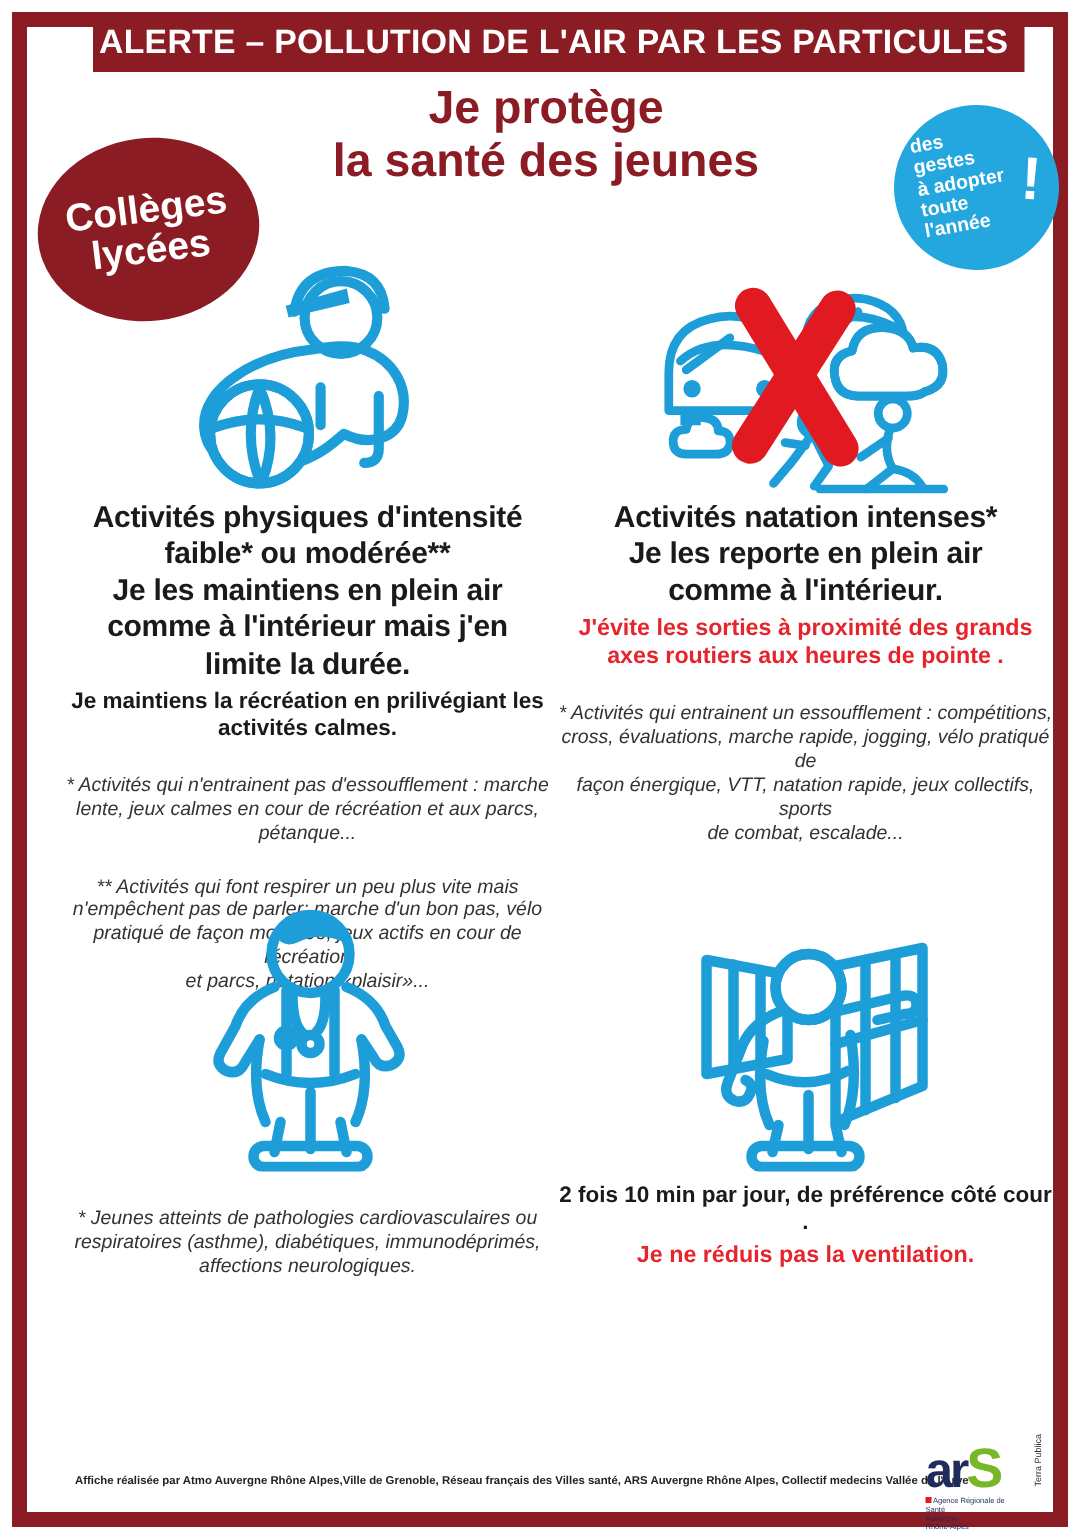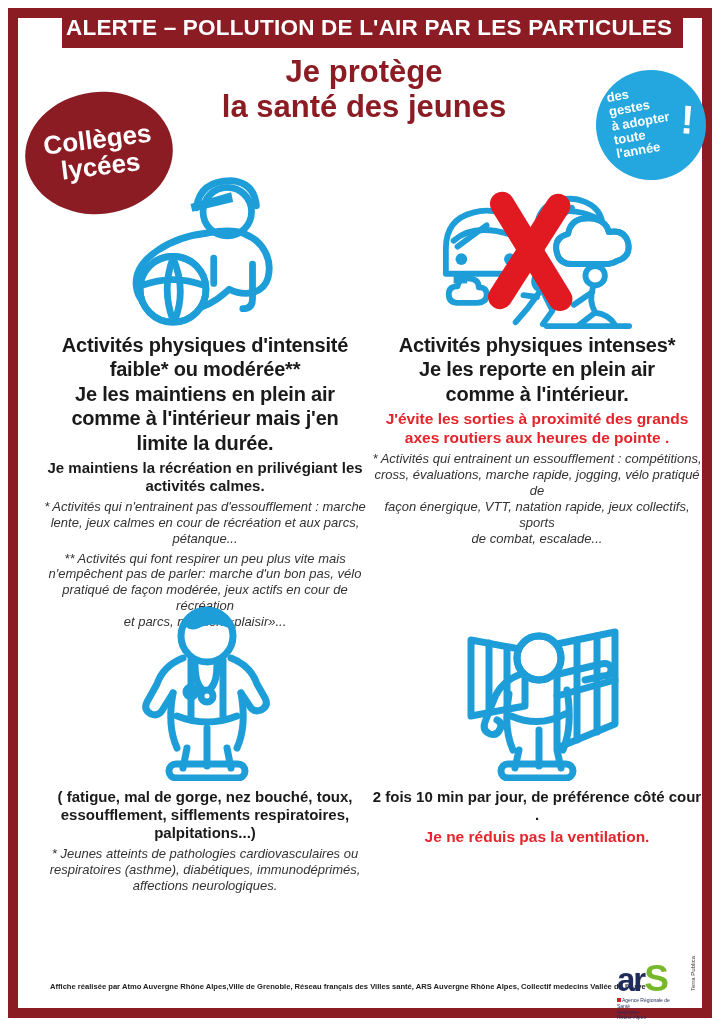--- a/index.html
+++ b/index.html
@@ -64,21 +64,21 @@
   .sec-sub{
     font-weight:bold; font-size:15px; line-height:1.2;
     white-space:pre-line; margin:4px 0;
   }
   .sec-warning{
     font-weight:bold; font-size:15.5px; line-height:1.2;
     color:var(--color-red-text,#E5242B); white-space:pre-line; margin:4px 0;
   }
   .sec-note{
     font-style:italic; font-size:13px; line-height:1.22; color:#333;
-    white-space:pre-line; margin:4px 0;
+    white-space:pre-line; margin:20px 0;
   }
   .ico *{fill:none; stroke:var(--color-blue,#1E9ED8); stroke-width:7;
          stroke-linecap:round; stroke-linejoin:round;}
   .ico.thin *{stroke-width:6;}
   .ico .fill{fill:var(--color-blue,#1E9ED8); stroke:none;}
   .ico .knock{fill:#ffffff;}
   .ico .xmark{stroke:var(--color-red-accent,#E01A20); stroke-width:25;}
   .footer-credit{
     position:absolute; left:50px; top:982px; width:560px;
     font-weight:bold; font-size:7.6px; color:#222; white-space:nowrap;
@@ -181,21 +181,21 @@
         <circle cx="170" cy="110" r="10"></circle>
         <path d="M168 121 Q163 136 170 148"></path>
         <path d="M170 148 L152 162"></path>
         <path d="M170 148 Q184 150 190 160"></path>
         <path d="M167 127 L148 140"></path>
         <path d="M120 162 H205"></path>
         <path class="xmark" d="M74 36 L134 134"></path>
         <path class="xmark" d="M132 38 L72 132"></path>
       </svg>
     </div>
-    <div class="sec-heading">Activités physiques intenses*
+    <div class="sec-heading">Activités natation intenses*
 Je les reporte en plein air
 comme à l'intérieur.</div>
     <div class="sec-warning">J'évite les sorties à proximité des grands
 axes routiers aux heures de pointe .</div>
     <div class="sec-note">* Activités qui entrainent un essoufflement : compétitions,
 cross, évaluations, marche rapide, jogging, vélo pratiqué de
 façon énergique, VTT, natation rapide, jeux collectifs, sports
 de combat, escalade...</div>
   </div>
 
@@ -214,23 +214,20 @@
         <path d="M80 68 Q80 88 88 94"></path>
         <path d="M102 68 Q102 86 96 92"></path>
         <circle cx="92" cy="100" r="6"></circle>
         <circle cx="76" cy="96" r="5"></circle>
         <path d="M72 152 L68 172"></path>
         <path d="M112 152 L116 172"></path>
         <path d="M92 132 V170"></path>
         <rect rx="7" x="54" y="168" width="76" height="14"></rect>
       </svg>
     </div>
-    <div class="sec-sub">( fatigue, mal de gorge, nez bouché, toux,
-essoufflement, sifflements respiratoires,
-palpitations...)</div>
     <div class="sec-note">* Jeunes atteints de pathologies cardiovasculaires ou
 respiratoires (asthme), diabétiques, immunodéprimés,
 affections neurologiques.</div>
   </div>
 
   <div class="section sec-4">
     <div class="icon-box tall">
       <svg class="ico" width="200" height="185" viewBox="0 0 200 185">
         <path d="M34 44 L88 54 V110 L34 120 Z"></path>
         <path d="M52 47 V116"></path>

